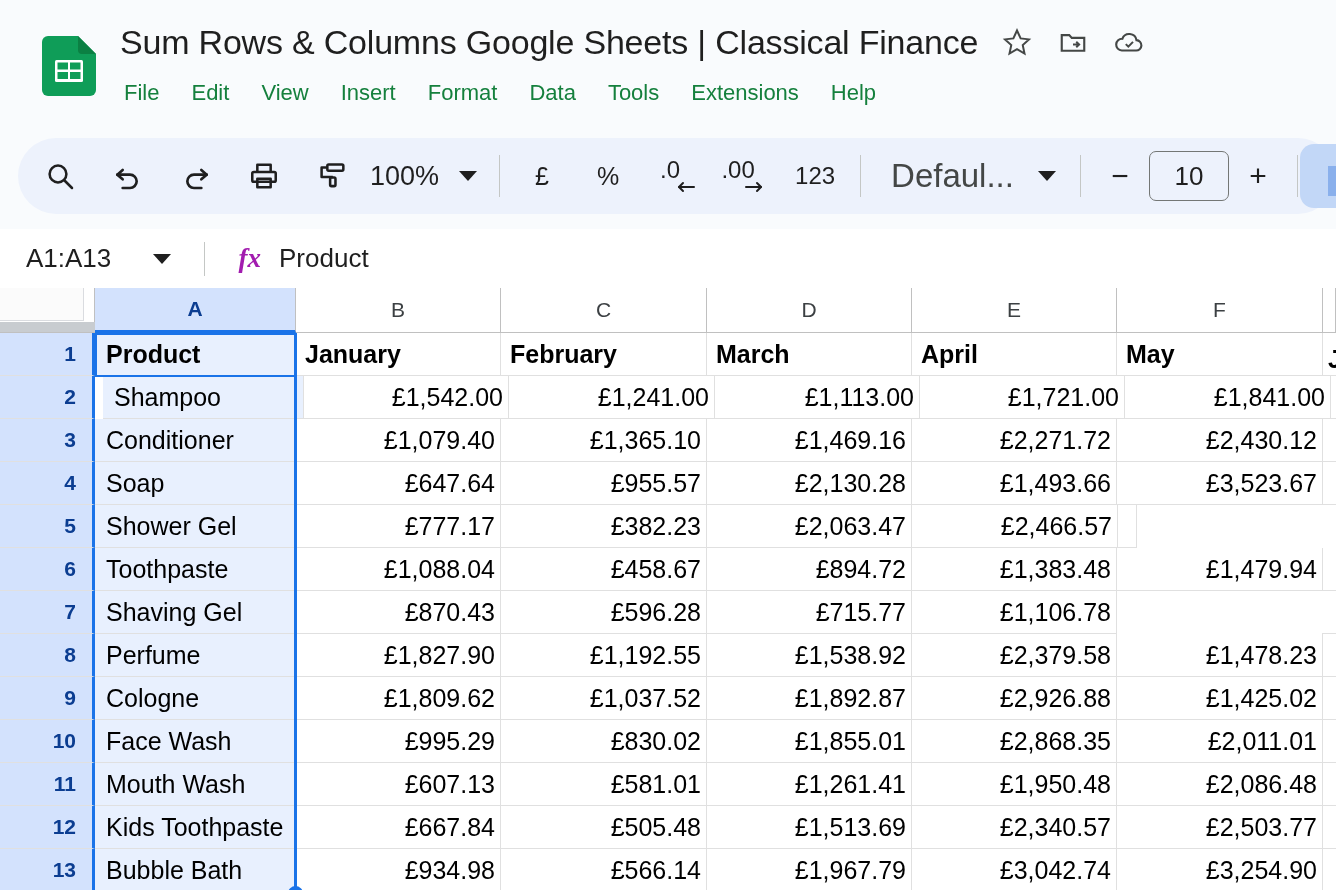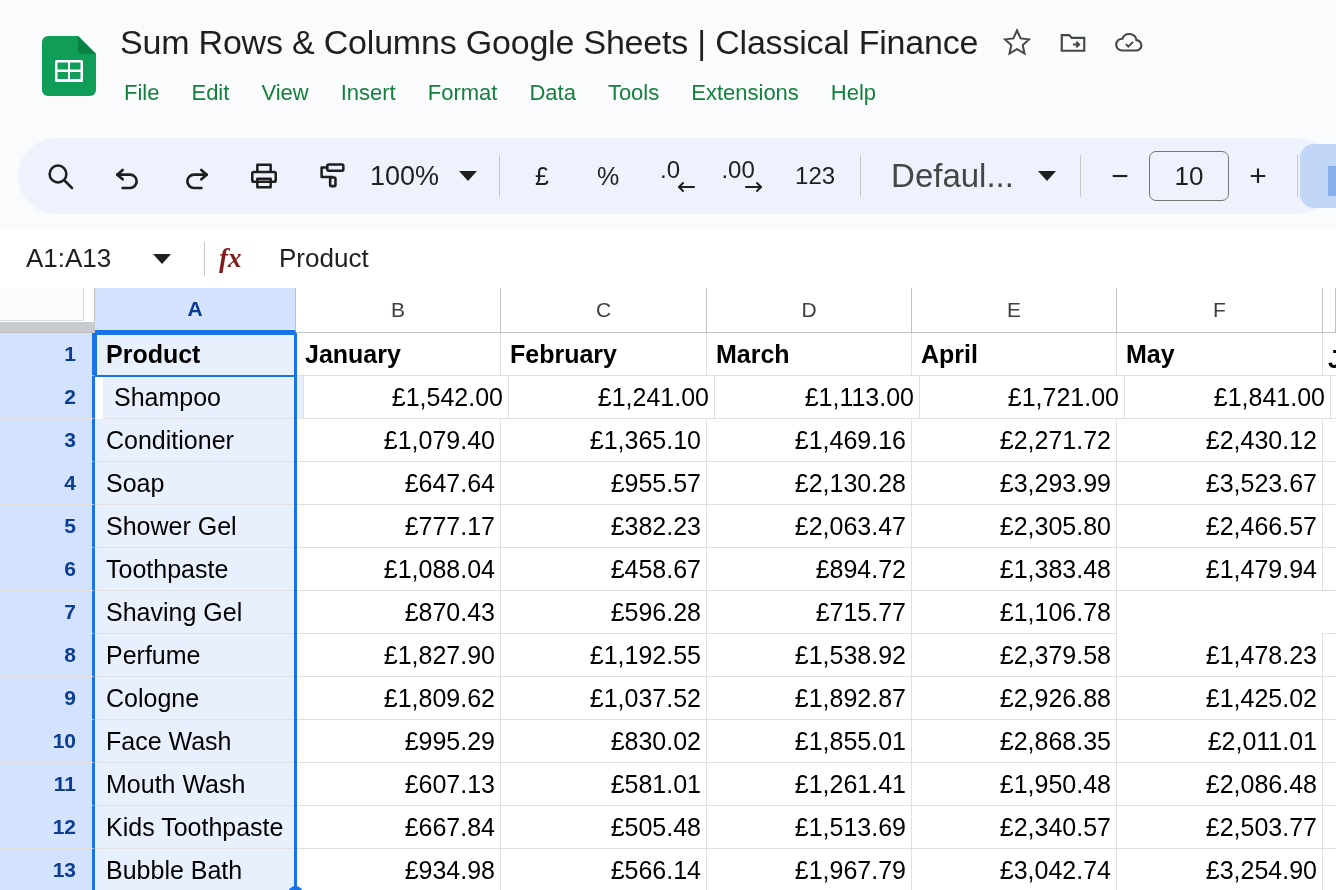--- a/index.html
+++ b/index.html
@@ -119,22 +119,22 @@
     cursor: pointer; padding-left: 26px;
   }
   #namebox-text { font-size: 26px; color: #1f1f1f; }
   #namebox-caret {
     width: 0; height: 0; border-left: 9px solid transparent;
     border-right: 9px solid transparent; border-top: 10px solid #1f1f1f;
     margin-left: 42px;
   }
   #fb-sep { width: 1px; height: 34px; background: #c4c7c5; margin: 0 14px 0 4px; }
   #fx-icon {
-    font-size: 27px; color: #7f1d1d; font-style: italic;
-    font-family: "Liberation Serif", serif; width: 42px; text-align: left;
+    font-size: 27px; color: #a21caf; font-style: italic;
+    font-family: "Liberation Serif", serif; width: 42px; text-align: right;
     cursor: pointer; font-weight: 600;
   }
   #formula-content {
     font-size: 26px; color: #1f1f1f; margin-left: 18px; cursor: text;
     flex: 1;
   }
 
   
   #grid {
     position: absolute; left: 0; top: 288px; width: 1336px; height: 602px;
@@ -423,31 +423,30 @@
         <div class="cell num" style="width: 205px;">£2,271.72</div>
         <div class="cell num" style="width: 206px;">£2,430.12</div>
         <div class="cell" style="width: 13px;"></div>
       </div>
       <div class="grid-row">
         <div class="rowhead sel">4</div>
         <div class="cell colA" style="width: 201px;">Soap</div>
         <div class="cell num" style="width: 205px;">£647.64</div>
         <div class="cell num" style="width: 206px;">£955.57</div>
         <div class="cell num" style="width: 205px;">£2,130.28</div>
-        <div class="cell num" style="width: 205px;">£3,293.99</div>
+        <div class="cell num" style="width: 205px;">£1,493.66</div>
         <div class="cell num" style="width: 206px;">£3,523.67</div>
         <div class="cell" style="width: 13px;"></div>
       </div>
       <div class="grid-row">
         <div class="rowhead sel">5</div>
         <div class="cell colA" style="width: 201px;">Shower Gel</div>
         <div class="cell num" style="width: 205px;">£777.17</div>
         <div class="cell num" style="width: 206px;">£382.23</div>
         <div class="cell num" style="width: 205px;">£2,063.47</div>
-        <div class="cell num" style="width: 205px;">£2,305.80</div>
         <div class="cell num" style="width: 206px;">£2,466.57</div>
         <div class="cell" style="width: 13px;"></div>
       </div>
       <div class="grid-row">
         <div class="rowhead sel">6</div>
         <div class="cell colA" style="width: 201px;">Toothpaste</div>
         <div class="cell num" style="width: 205px;">£1,088.04</div>
         <div class="cell num" style="width: 206px;">£458.67</div>
         <div class="cell num" style="width: 205px;">£894.72</div>
         <div class="cell num" style="width: 205px;">£1,383.48</div>

